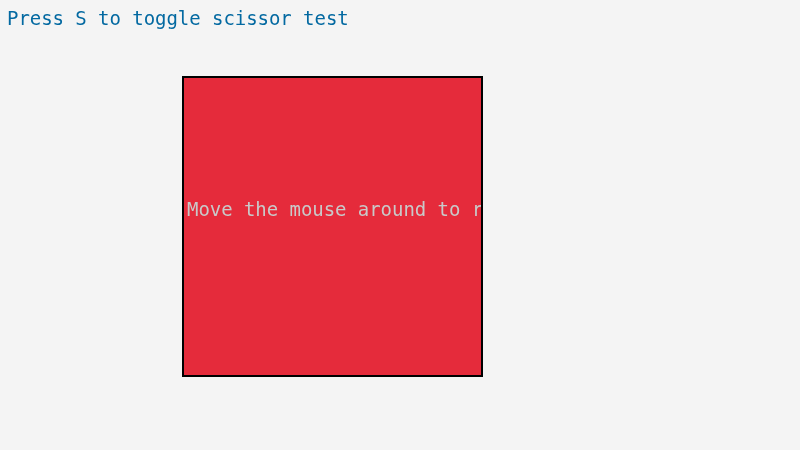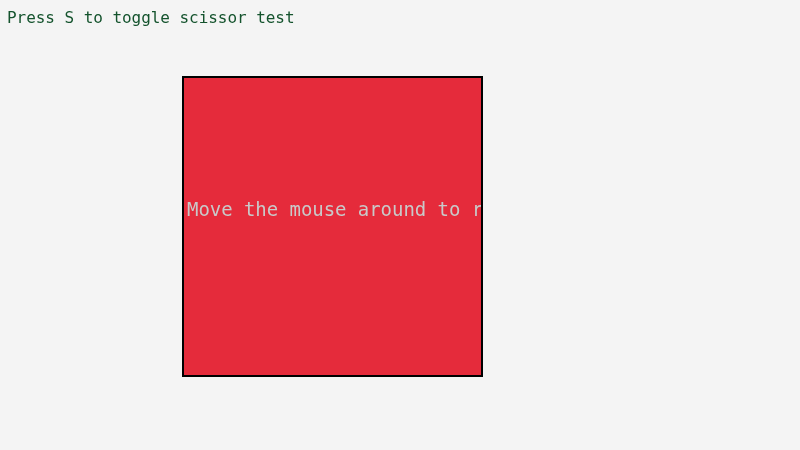--- a/index.html
+++ b/index.html
@@ -21,24 +21,24 @@
     background: #f4f4f4;
     overflow: hidden;
   }
 
   
   #instruction-text {
     position: absolute;
     left: 7px;
     top: 7px;
     font-family: "DejaVu Sans Mono", monospace;
-    font-size: 16px;
+    font-size: 19px;
     line-height: 22px;
     letter-spacing: -0.05px;
-    color: #14532d;
+    color: #0369a1;
     white-space: pre;
     -webkit-font-smoothing: none;
     font-smooth: never;
   }
 
   
   #scissor-box {
     position: absolute;
     left: 182px;
     top: 76px;

